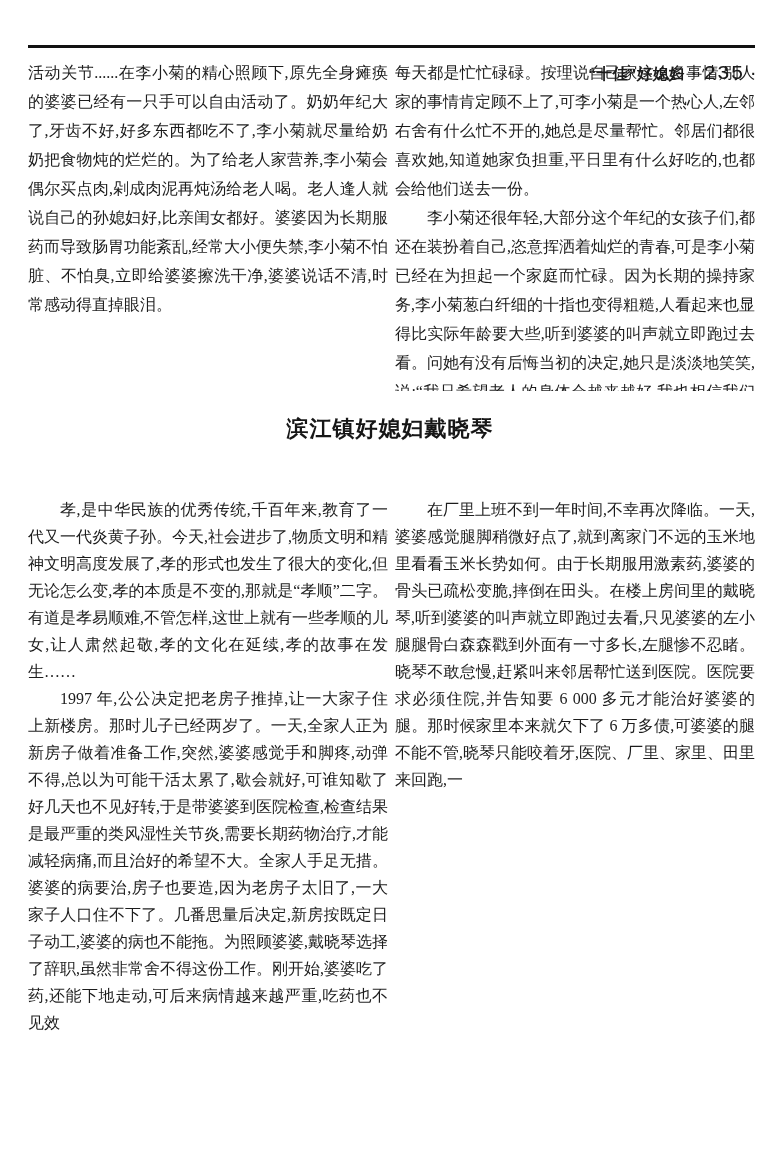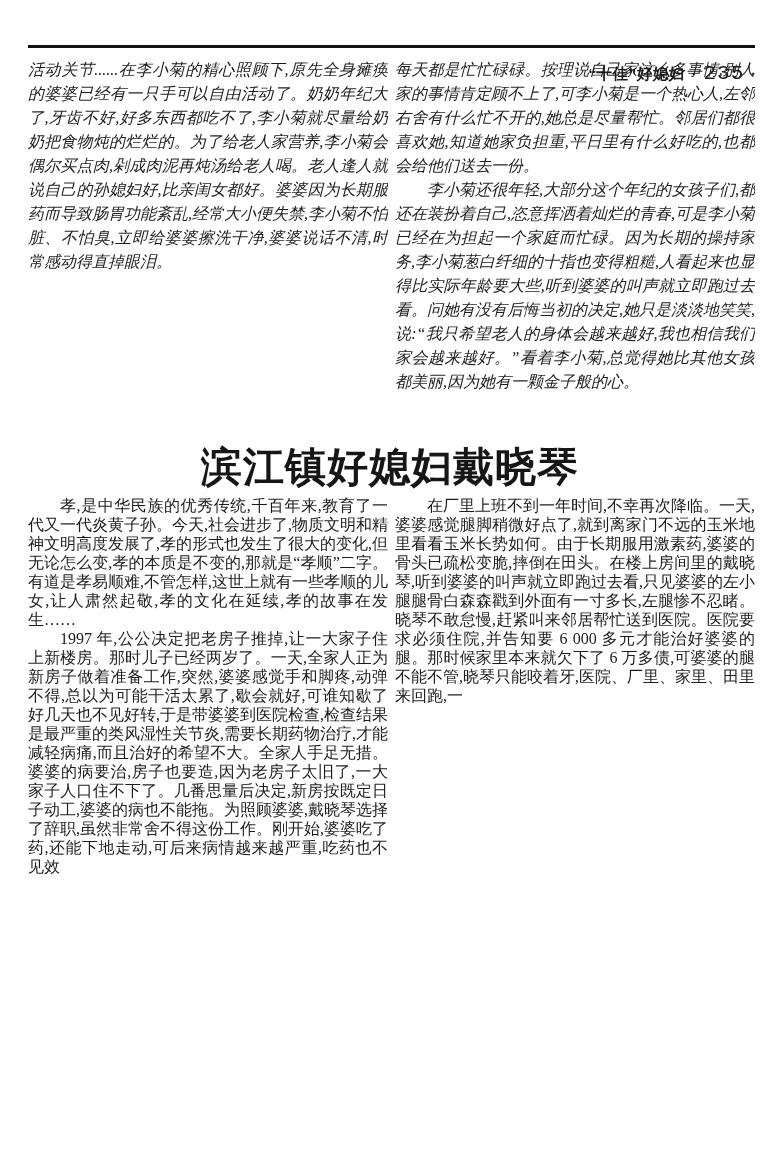--- a/index.html
+++ b/index.html
@@ -53,37 +53,37 @@
     gap: 7px;
     overflow: hidden;
   }
   .cols-top { top: 58px; height: 333px; }
   .cols-bottom { top: 496px; height: 642px; }
   .col {
     width: 360px;
     flex: 0 0 360px;
     overflow: hidden;
   }
-  .cols-top .col { font-size: 16px; line-height: 24px; font-style: italic; }
-  .cols-bottom .col { font-size: 16px; line-height: 19px; }
+  .cols-top .col { font-size: 16px; line-height: 29px; }
+  .cols-bottom .col { font-size: 16px; line-height: 27px; }
   .col p {
     margin: 0;
     text-align: justify;
     text-justify: inter-ideograph;
   }
   .col p.indent { text-indent: 2em; }
   .article-title {
     position: absolute;
-    top: 440px;
+    top: 414px;
     left: 0;
     width: 780px;
     text-align: center;
     font-family: "Liberation Sans", "DejaVu Sans", sans-serif;
     font-weight: bold;
-    font-size: 41px;
+    font-size: 22px;
     letter-spacing: 1px;
     color: #161616;
   }
 </style>
 </head>
 <body>
 
 <div class="page">
 
   <div class="page-header">

